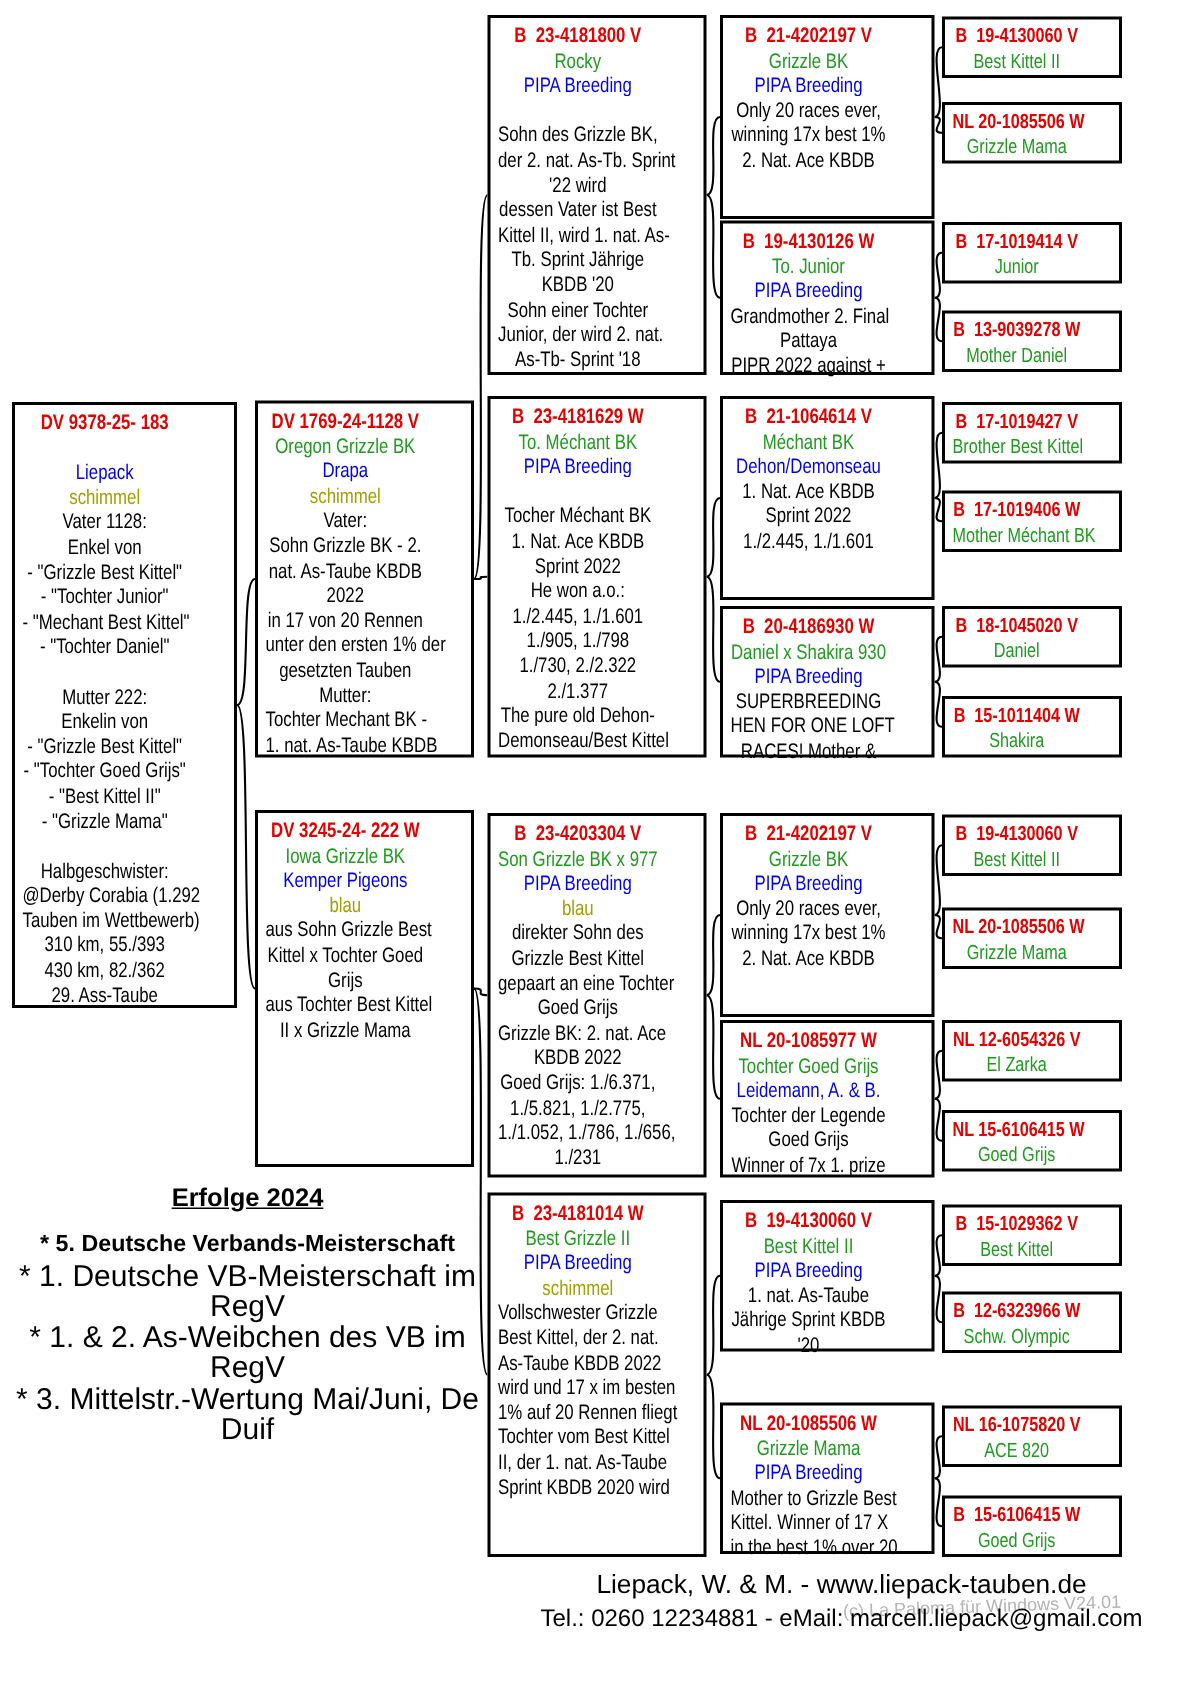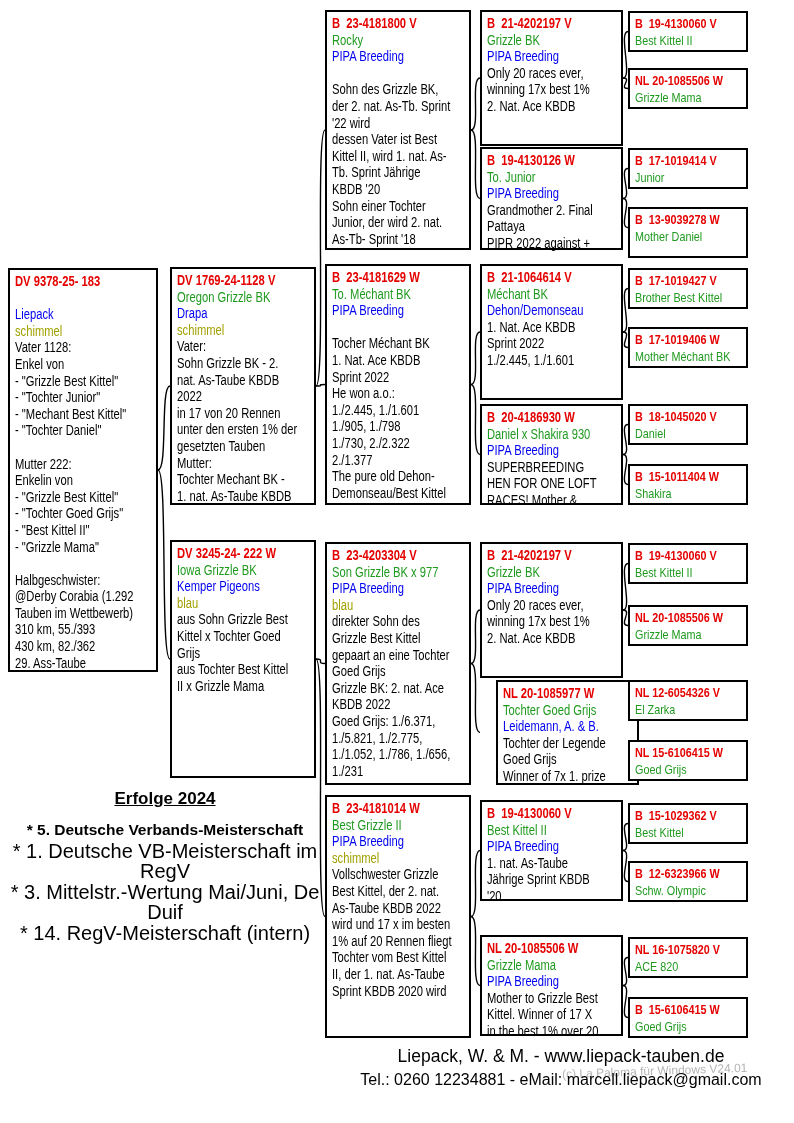--- a/index.html
+++ b/index.html
@@ -3,21 +3,21 @@
 <meta charset="utf-8">
 <style>
   html,body{margin:0;padding:0;background:#ffffff;}
   .page{
     position:relative;width:794px;height:1123px;background:#fff;
     font-family:"Liberation Sans",sans-serif;overflow:hidden;
   }
   #connectors{position:absolute;left:0;top:0;width:794px;height:1123px;pointer-events:none;}
   .pbox{
     position:absolute;border:2px solid #000;background:#fff;
-    box-sizing:border-box;padding:3px 4px 0 5px;
+    box-sizing:border-box;padding:3px 4px 0 5px;text-align:center;
   }
   .ln{
     font-size:14px;line-height:16.6px;white-space:pre;
     transform:scaleX(0.8);transform-origin:0 50%;
   }
   .ln-ring{font-weight:bold;}
   .ach{position:absolute;text-align:center;}
   .ach-title{font-weight:bold;text-decoration:underline;font-size:17px;margin-bottom:11px;}
   .ach-item{font-size:20px;line-height:20.5px;}
   .ach-item.bold{font-weight:bold;font-size:15.5px;}
@@ -214,21 +214,21 @@
         <div class="ln" style="color: rgb(0, 0, 0);">RACES! Mother &amp;</div>
       </div>
       <div class="pbox" style="left: 480px; top: 542px; width: 143px; height: 136px;">
         <div class="ln ln-ring" style="color: rgb(229, 0, 0);">B  21-4202197 V</div>
         <div class="ln" style="color: rgb(31, 154, 31);">Grizzle BK</div>
         <div class="ln" style="color: rgb(0, 0, 240);">PIPA Breeding</div>
         <div class="ln" style="color: rgb(0, 0, 0);">Only 20 races ever,</div>
         <div class="ln" style="color: rgb(0, 0, 0);">winning 17x best 1%</div>
         <div class="ln" style="color: rgb(0, 0, 0);">2. Nat. Ace KBDB</div>
       </div>
-      <div class="pbox" style="left: 480px; top: 680px; width: 143px; height: 105px; margin-left: 16px;">
+      <div class="pbox" style="left: 480px; top: 680px; width: 143px; height: 105px;">
         <div class="ln ln-ring" style="color: rgb(229, 0, 0);">NL 20-1085977 W</div>
         <div class="ln" style="color: rgb(31, 154, 31);">Tochter Goed Grijs</div>
         <div class="ln" style="color: rgb(0, 0, 240);">Leidemann, A. &amp; B.</div>
         <div class="ln" style="color: rgb(0, 0, 0);">Tochter der Legende</div>
         <div class="ln" style="color: rgb(0, 0, 0);">Goed Grijs</div>
         <div class="ln" style="color: rgb(0, 0, 0);">Winner of 7x 1. prize</div>
       </div>
       <div class="pbox" style="left: 480px; top: 800px; width: 143px; height: 101px;">
         <div class="ln ln-ring" style="color: rgb(229, 0, 0);">B  19-4130060 V</div>
         <div class="ln" style="color: rgb(31, 154, 31);">Best Kittel II</div>
@@ -250,21 +250,21 @@
         <div class="ln" style="color: rgb(31, 154, 31); font-size: 13.5px;">Best Kittel II</div>
       </div>
       <div class="pbox" style="left: 628px; top: 68px; width: 120px; height: 41px;">
         <div class="ln ln-ring" style="color: rgb(229, 0, 0); font-size: 13.5px;">NL 20-1085506 W</div>
         <div class="ln" style="color: rgb(31, 154, 31); font-size: 13.5px;">Grizzle Mama</div>
       </div>
       <div class="pbox" style="left: 628px; top: 148px; width: 120px; height: 41px;">
         <div class="ln ln-ring" style="color: rgb(229, 0, 0); font-size: 13.5px;">B  17-1019414 V</div>
         <div class="ln" style="color: rgb(31, 154, 31); font-size: 13.5px;">Junior</div>
       </div>
-      <div class="pbox" style="left: 628px; top: 207px; width: 120px; height: 51px;">
+      <div class="pbox" style="left: 628px; top: 207px; width: 120px; height: 41px;">
         <div class="ln ln-ring" style="color: rgb(229, 0, 0); font-size: 13.5px;">B  13-9039278 W</div>
         <div class="ln" style="color: rgb(31, 154, 31); font-size: 13.5px;">Mother Daniel</div>
       </div>
       <div class="pbox" style="left: 628px; top: 268px; width: 120px; height: 41px;">
         <div class="ln ln-ring" style="color: rgb(229, 0, 0); font-size: 13.5px;">B  17-1019427 V</div>
         <div class="ln" style="color: rgb(31, 154, 31); font-size: 13.5px;">Brother Best Kittel</div>
       </div>
       <div class="pbox" style="left: 628px; top: 327px; width: 120px; height: 41px;">
         <div class="ln ln-ring" style="color: rgb(229, 0, 0); font-size: 13.5px;">B  17-1019406 W</div>
         <div class="ln" style="color: rgb(31, 154, 31); font-size: 13.5px;">Mother Méchant BK</div>
@@ -309,22 +309,22 @@
         <div class="ln ln-ring" style="color: rgb(229, 0, 0); font-size: 13.5px;">B  15-6106415 W</div>
         <div class="ln" style="color: rgb(31, 154, 31); font-size: 13.5px;">Goed Grijs</div>
       </div>
     </div>
 
   <div class="ach" id="ach" style="left: 6px; top: 789px; width: 318px;">
     <div class="ach-title">Erfolge 2024</div>
     <div id="ach-list">
         <div class="ach-item bold">* 5. Deutsche Verbands-Meisterschaft</div>
         <div class="ach-item">* 1. Deutsche VB-Meisterschaft im RegV</div>
+        <div class="ach-item">* 1. &amp; 2. As-Weibchen des VB im RegV</div>
         <div class="ach-item">* 3. Mittelstr.-Wertung Mai/Juni, De Duif</div>
-        <div class="ach-item">* 14. RegV-Meisterschaft (intern)</div>
       </div>
   </div>
 
   <div class="footer">
     <div class="watermark">(c) La Paloma für Windows V24.01</div>
     <div class="f1">Liepack, W. &amp; M. - www.liepack-tauben.de</div>
     <div class="f2">Tel.: 0260 12234881 - eMail: marcell.liepack@gmail.com</div>
   </div>
 </div>
 

